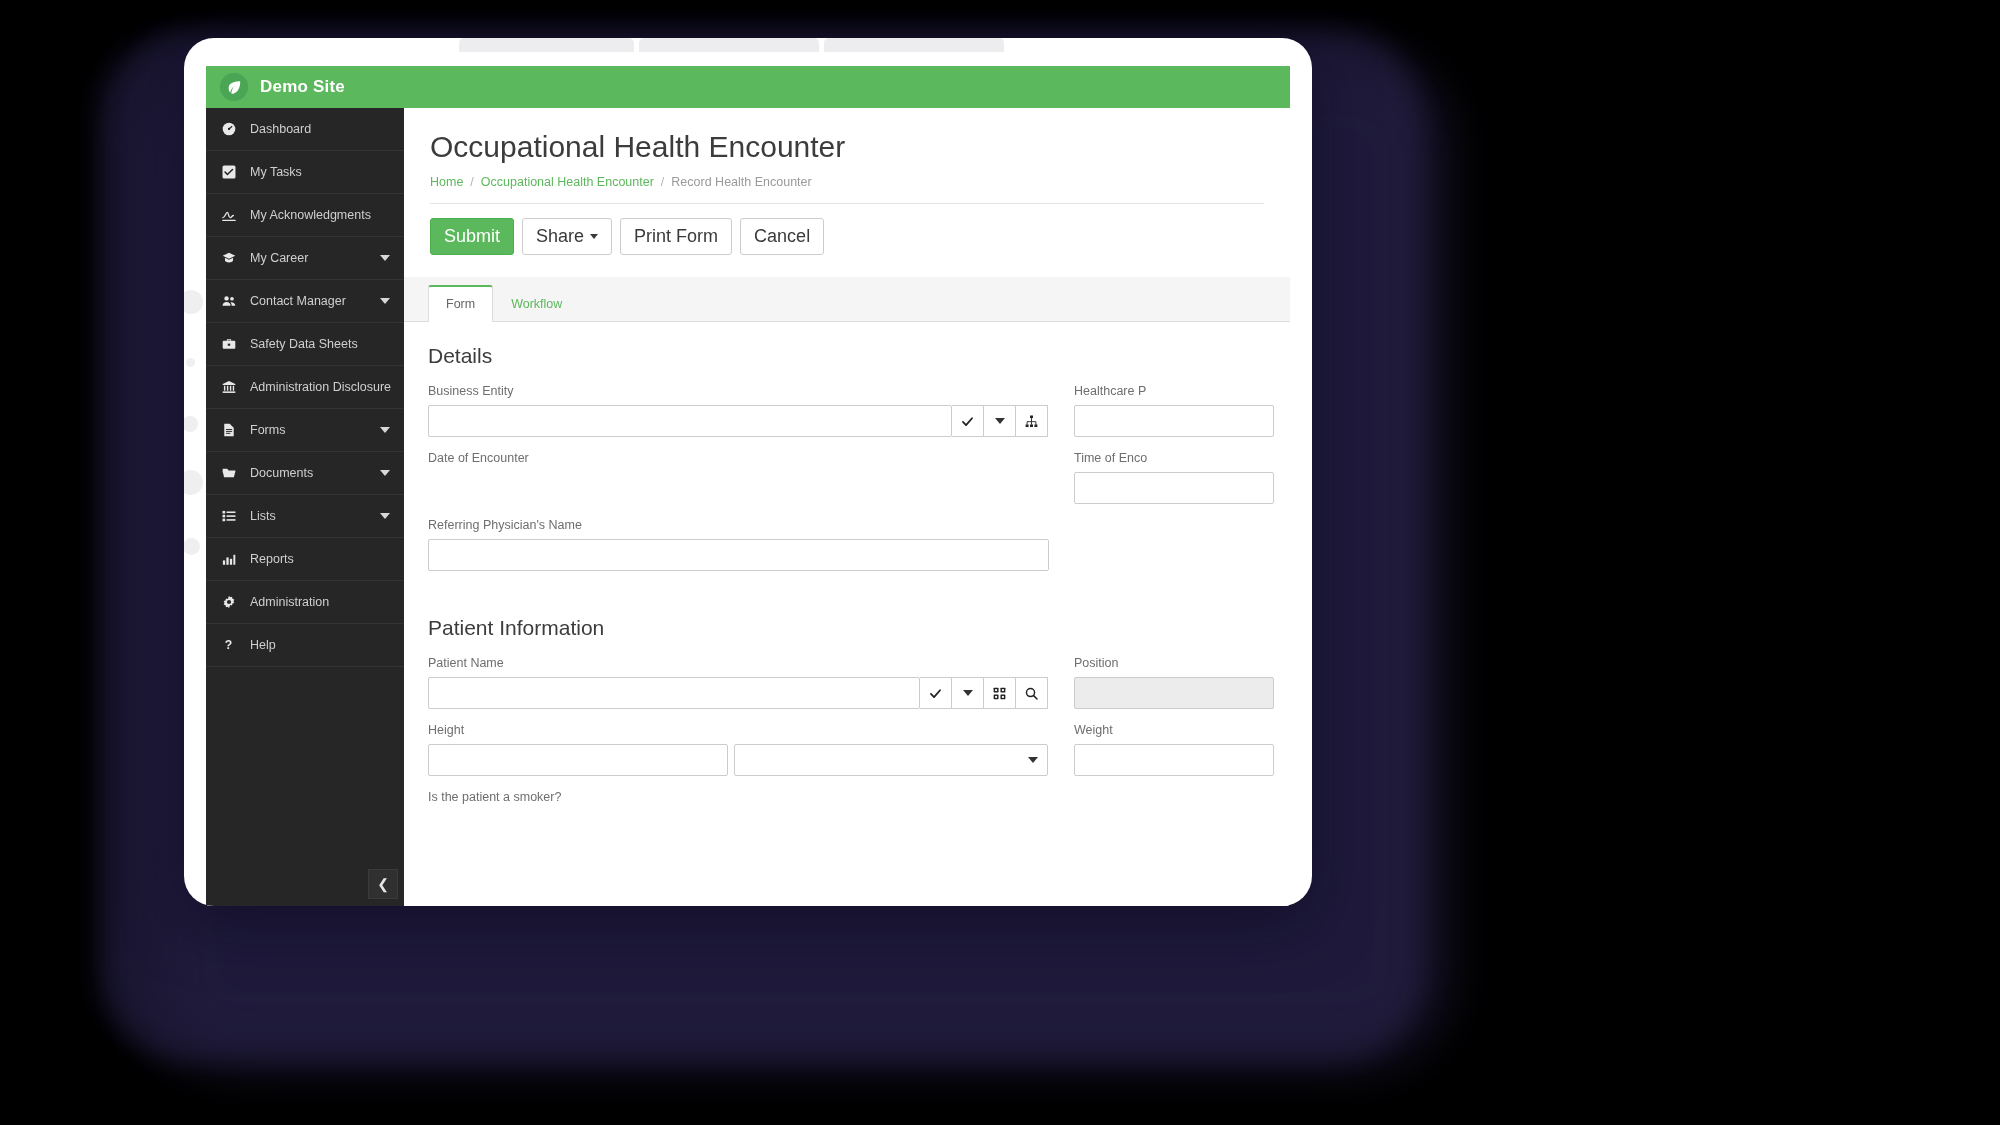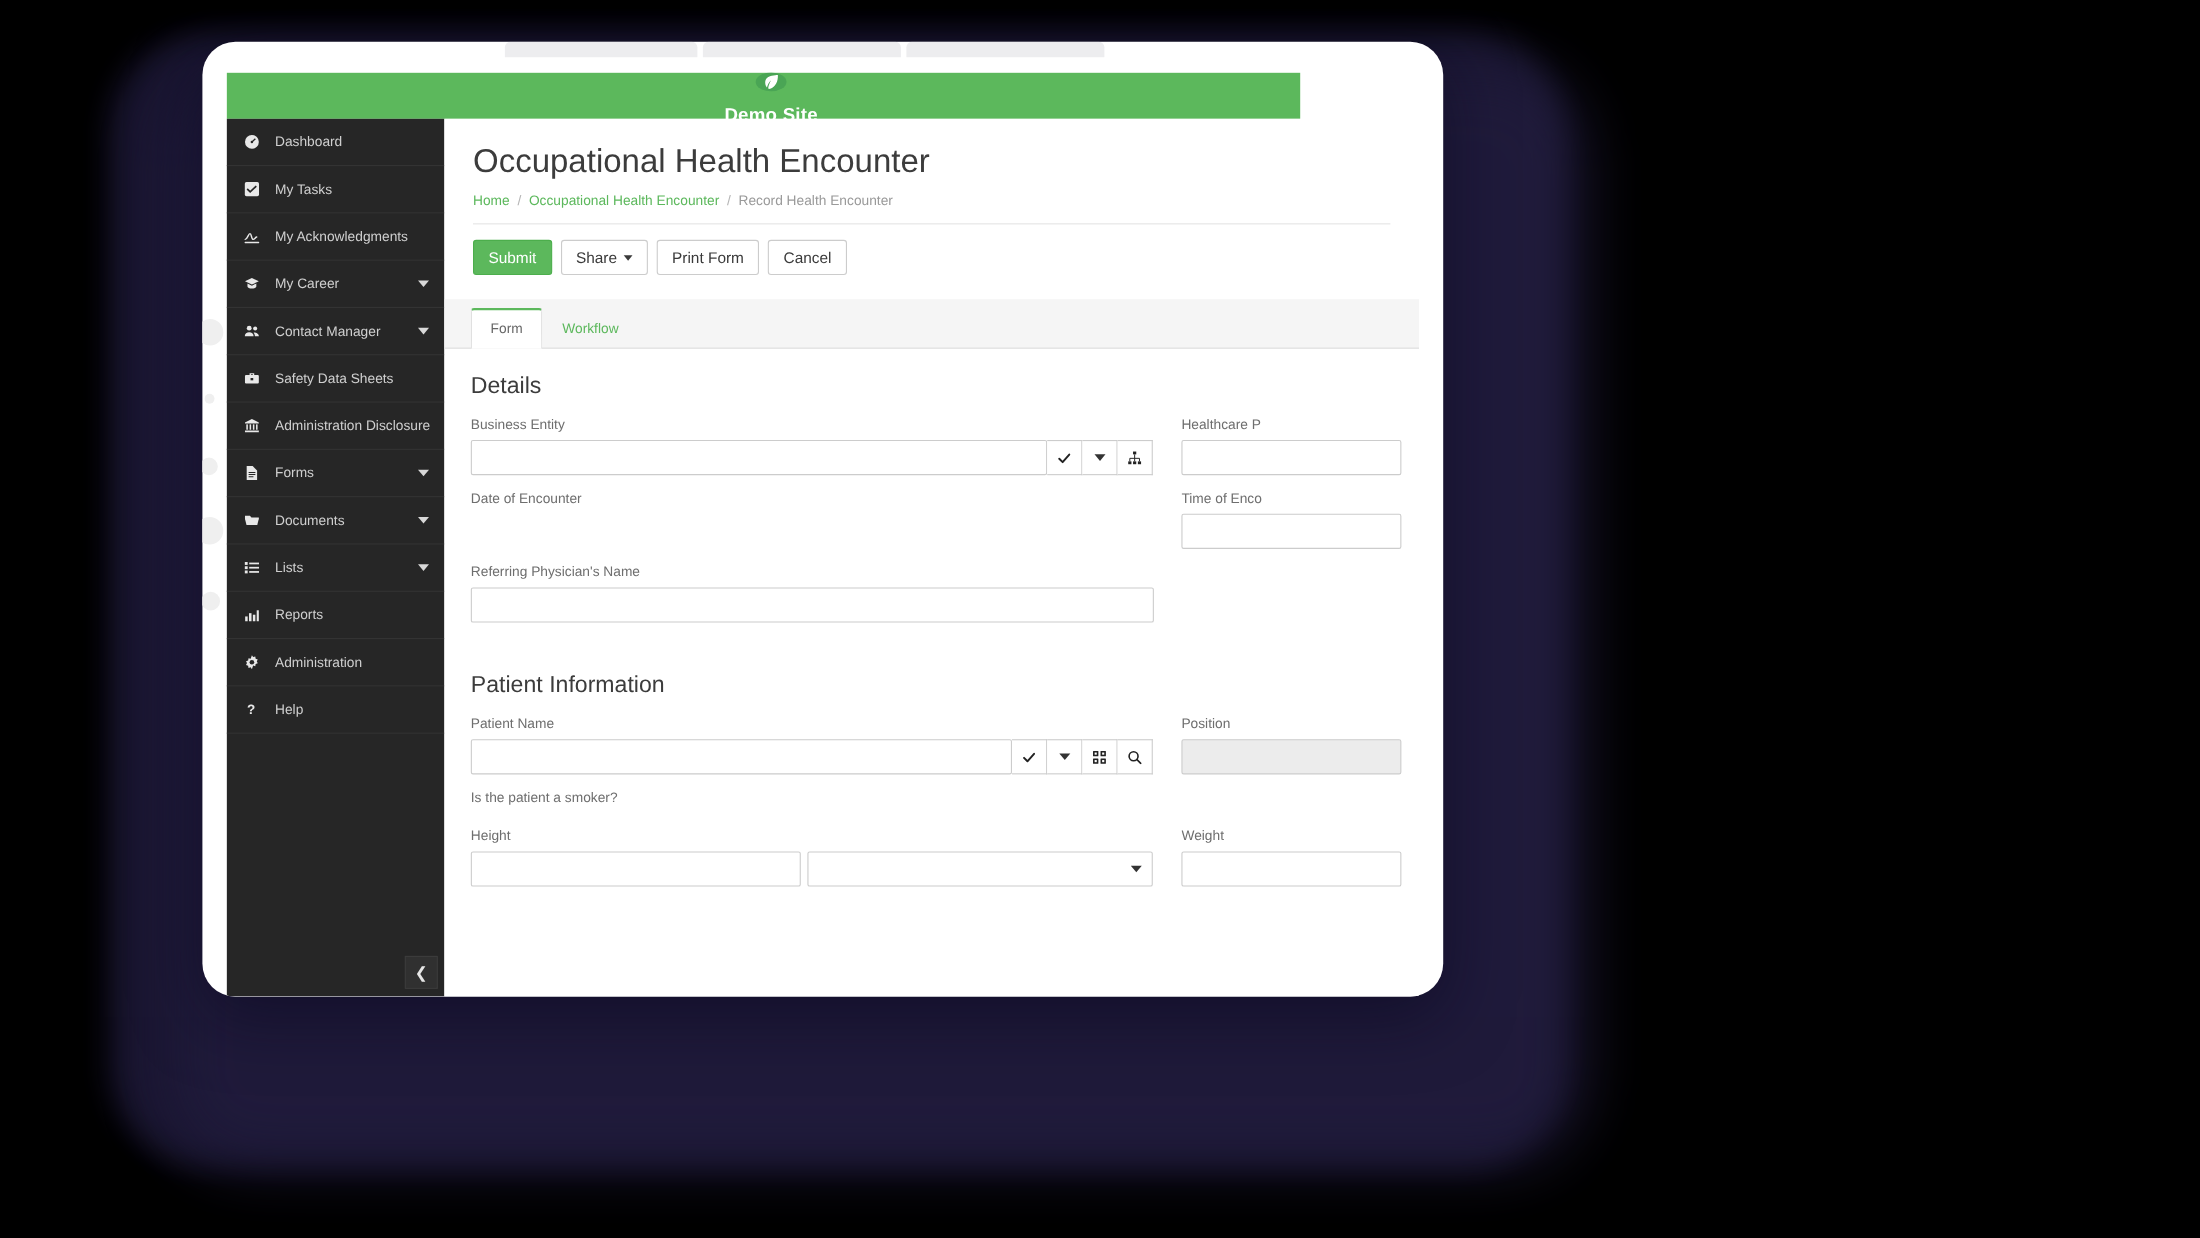--- a/index.html
+++ b/index.html
@@ -73,28 +73,27 @@
     width: 1084px;
     height: 840px;
     background: #ffffff;
     overflow: hidden;
   }
 
   
   .brandbar {
     position: absolute;
     left: 0; top: 0;
-    width: 976px;
+    width: 1084px;
     height: 42px;
     background: #5cb85c;
     display: flex;
     align-items: center;
     padding-left: 14px;
     gap: 12px;
-    flex-direction: column;
   }
   .brand-logo {
     width: 28px; height: 28px;
     border-radius: 50%;
     background: #4aa555;
     display: flex;
     align-items: center;
     justify-content: center;
   }
   .brand-logo svg { width: 17px; height: 17px; display: block; }
@@ -204,21 +203,21 @@
   }
 
   .toolbar {
     padding: 14px 26px 0 26px;
     display: flex;
     gap: 8px;
     align-items: center;
   }
   .btn {
     font-family: "Liberation Sans", sans-serif;
-    font-size: 14px;
+    font-size: 18px;
     padding: 7px 13px;
     border-radius: 3px;
     border: 1px solid #cccccc;
     background: #ffffff;
     color: #3a3a3a;
     cursor: pointer;
     line-height: 1.2;
     white-space: nowrap;
   }
   .btn.primary {
@@ -648,41 +647,41 @@
                     </svg>
                 </div>
               </div>
             </div>
             <div class="col right">
               <div class="field-label">Position</div>
               <div class="txt disabled" style="width:200px;"></div>
             </div>
           </div>
 
-          <div class="grid-row" style="margin-top:12px;">
-            <div class="col">
-              <div class="field-label">Is the patient a smoker?</div>
-            </div>
-          </div>
-
           <div class="grid-row">
             <div class="col">
               <div class="field-label">Height</div>
               <div class="input-group" style="gap:6px;">
                 <div class="txt" style="width:300px;"></div>
                 <div class="txt with-icon" style="width:314px;">
                   <span></span>
                   <span class="caret-down"></span>
                 </div>
               </div>
             </div>
             <div class="col right">
               <div class="field-label">Weight</div>
               <div class="txt" style="width:200px;"></div>
             </div>
           </div>
 
+          <div class="grid-row" style="margin-top:12px;">
+            <div class="col">
+              <div class="field-label">Is the patient a smoker?</div>
+            </div>
+          </div>
+
         </div>
       </div>
     </div>
 
   </div>
 </div>
 
 </body></html>

